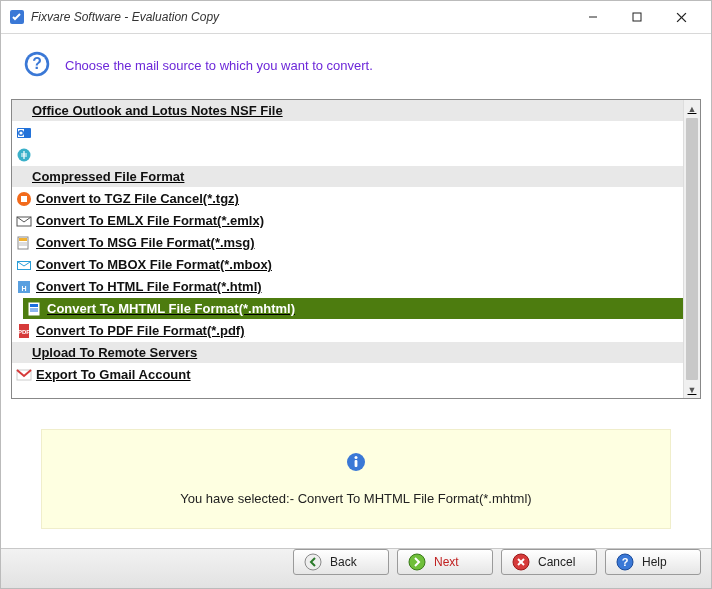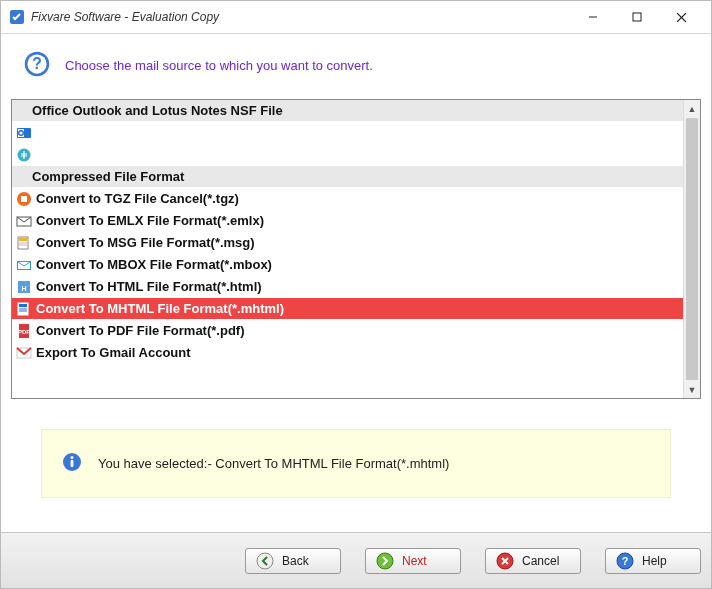--- a/index.html
+++ b/index.html
@@ -41,20 +41,21 @@
     padding: 16px 22px 18px 22px;
   }
   .header .qicon svg { width: 28px; height: 28px; }
   .header .text { font-size: 13px; color: #6d28d9; }
   .listwrap {
     margin: 0 10px;
     border: 1px solid #888;
     height: 300px;
     position: relative;
     display: flex;
+    text-decoration: underline;
   }
   .list {
     flex: 1;
     overflow: hidden;
     background: #fff;
   }
   .row {
     display: flex;
     align-items: center;
     height: 22px;
@@ -71,56 +72,58 @@
     display: inline-flex; align-items: center; justify-content: center;
     flex-shrink: 0;
   }
   .row.header-row {
     background: #e8e8e8;
     font-weight: 700;
     padding-left: 20px;
   }
   .row.item { cursor: pointer; }
   .row.selected {
-    background: #ef4444;
+    background: #4d7c0f;
     color: #fff;
+    margin-left: 11px;
   }
   .scrollbar {
     width: 17px;
     background: #f0f0f0;
     display: flex; flex-direction: column;
     border-left: 1px solid #ddd;
   }
   .scrollbar .arrow {
     height: 17px; display:flex; align-items:center; justify-content:center;
     font-size: 9px; color:#555;
   }
   .scrollbar .thumb {
     flex: 1; background: #c8c8c8; margin: 1px 2px; border-radius: 1px;
   }
   .infobox {
     margin: 30px 40px 0 40px;
     background: #feffe1;
     border: 1px solid #f0eecb;
-    padding: 22px 20px;
+    padding: 22px 12px;
     display: flex;
     align-items: center;
     gap: 16px;
+    flex-direction: column;
   }
   .infobox .iicon svg { width: 20px; height: 20px; }
   .infobox .msg { font-size: 13px; color: #222; }
   .spacer { flex: 1; }
   .footer {
-    height: 56px;
+    height: 40px;
     background: linear-gradient(#f2f2f2, #e2e2e2);
     border-top: 1px solid #c8c8c8;
     display: flex;
-    align-items: center;
+    align-items: flex-start;
     justify-content: flex-end;
-    gap: 24px;
+    gap: 8px;
     padding: 0 10px;
   }
   .btn {
     min-width: 96px;
     height: 26px;
     background: linear-gradient(#fff, #e6e6e6);
     border: 1px solid #9a9a9a;
     border-radius: 3px;
     display: flex;
     align-items: center;
@@ -261,20 +264,23 @@
         <span>Convert To MHTML File Format(*.mhtml)</span>
       </div>
       <div class="row item">
         <span class="icon">
           <svg viewBox="0 0 16 16">
             <rect x="3" y="1" width="10" height="14" fill="#d63a3a"></rect>
             <text x="8" y="11" font-size="6" text-anchor="middle" fill="#fff" font-weight="700">PDF</text>
           </svg>
         </span>
         <span>Convert To PDF File Format(*.pdf)</span>
+      </div>
+      <div class="row header-row">
+        <span>Upload To Remote Servers</span>
       </div>
       <div class="row item">
         <span class="icon">
           <svg viewBox="0 0 16 16">
             <rect x="1" y="3" width="14" height="10" fill="#fff" stroke="#ccc"></rect>
             <path d="M1 3 l7 6 l7 -6" fill="none" stroke="#d63a3a" stroke-width="2"></path>
           </svg>
         </span>
         <span>Export To Gmail Account</span>
       </div>

